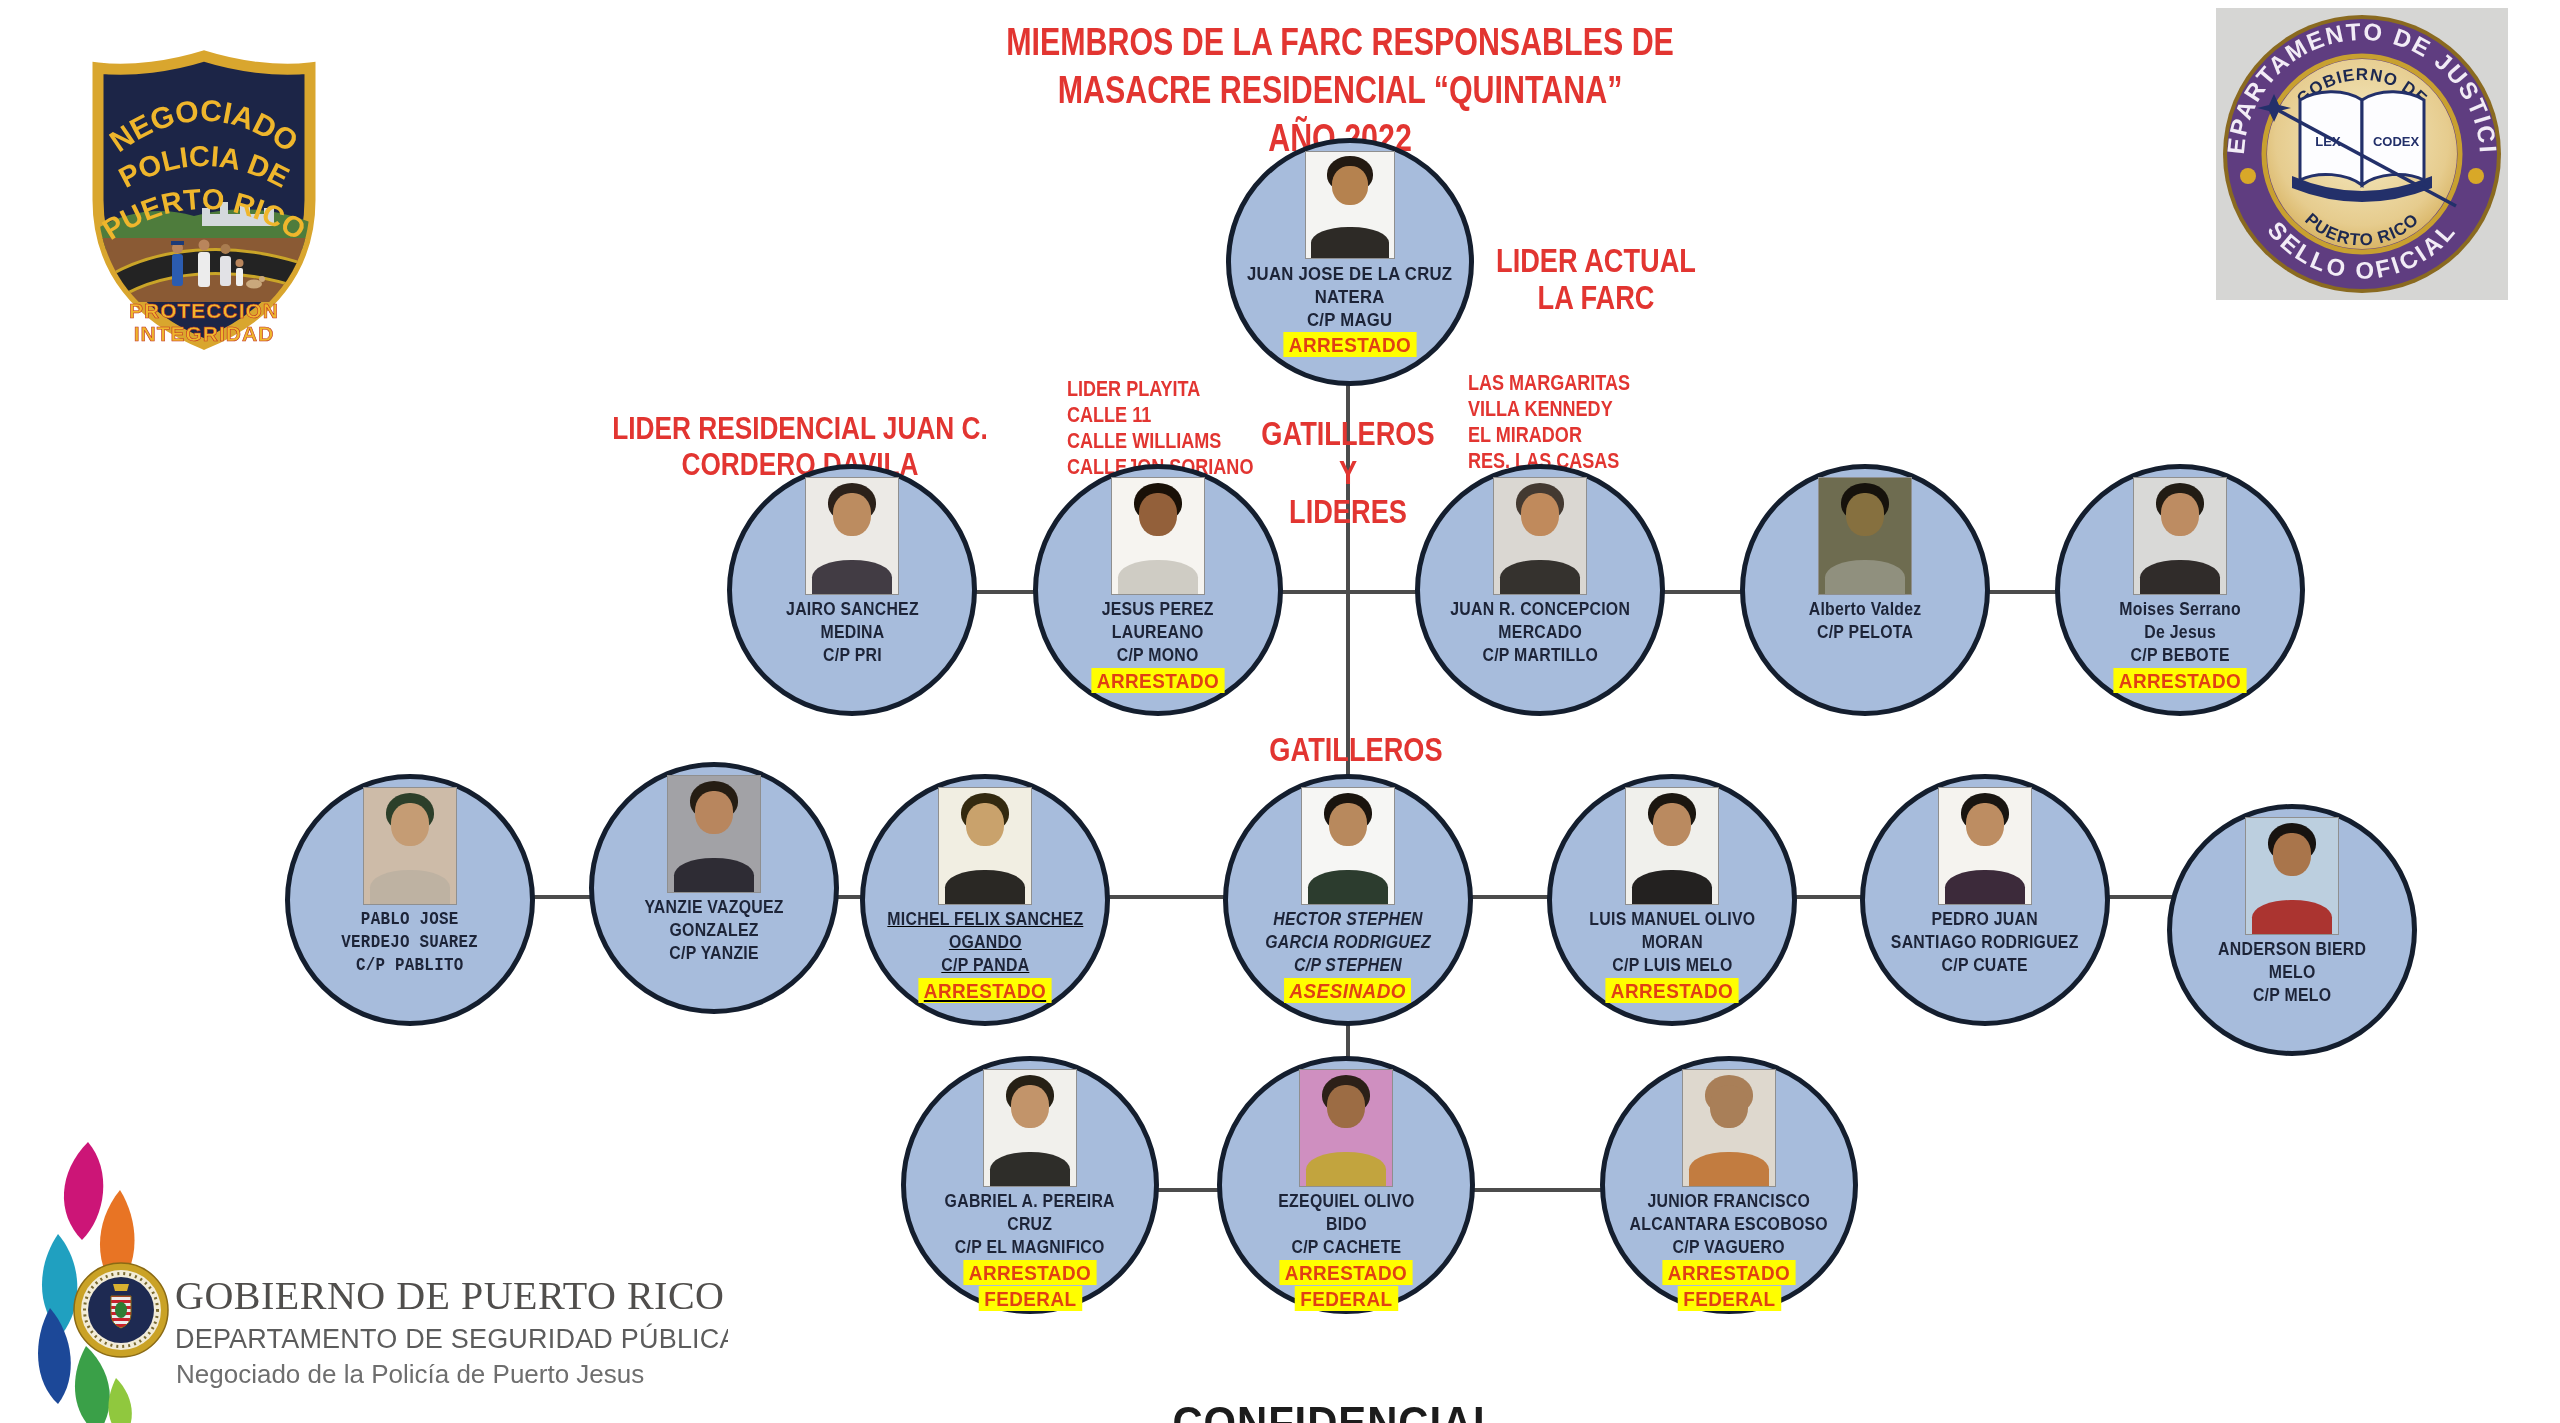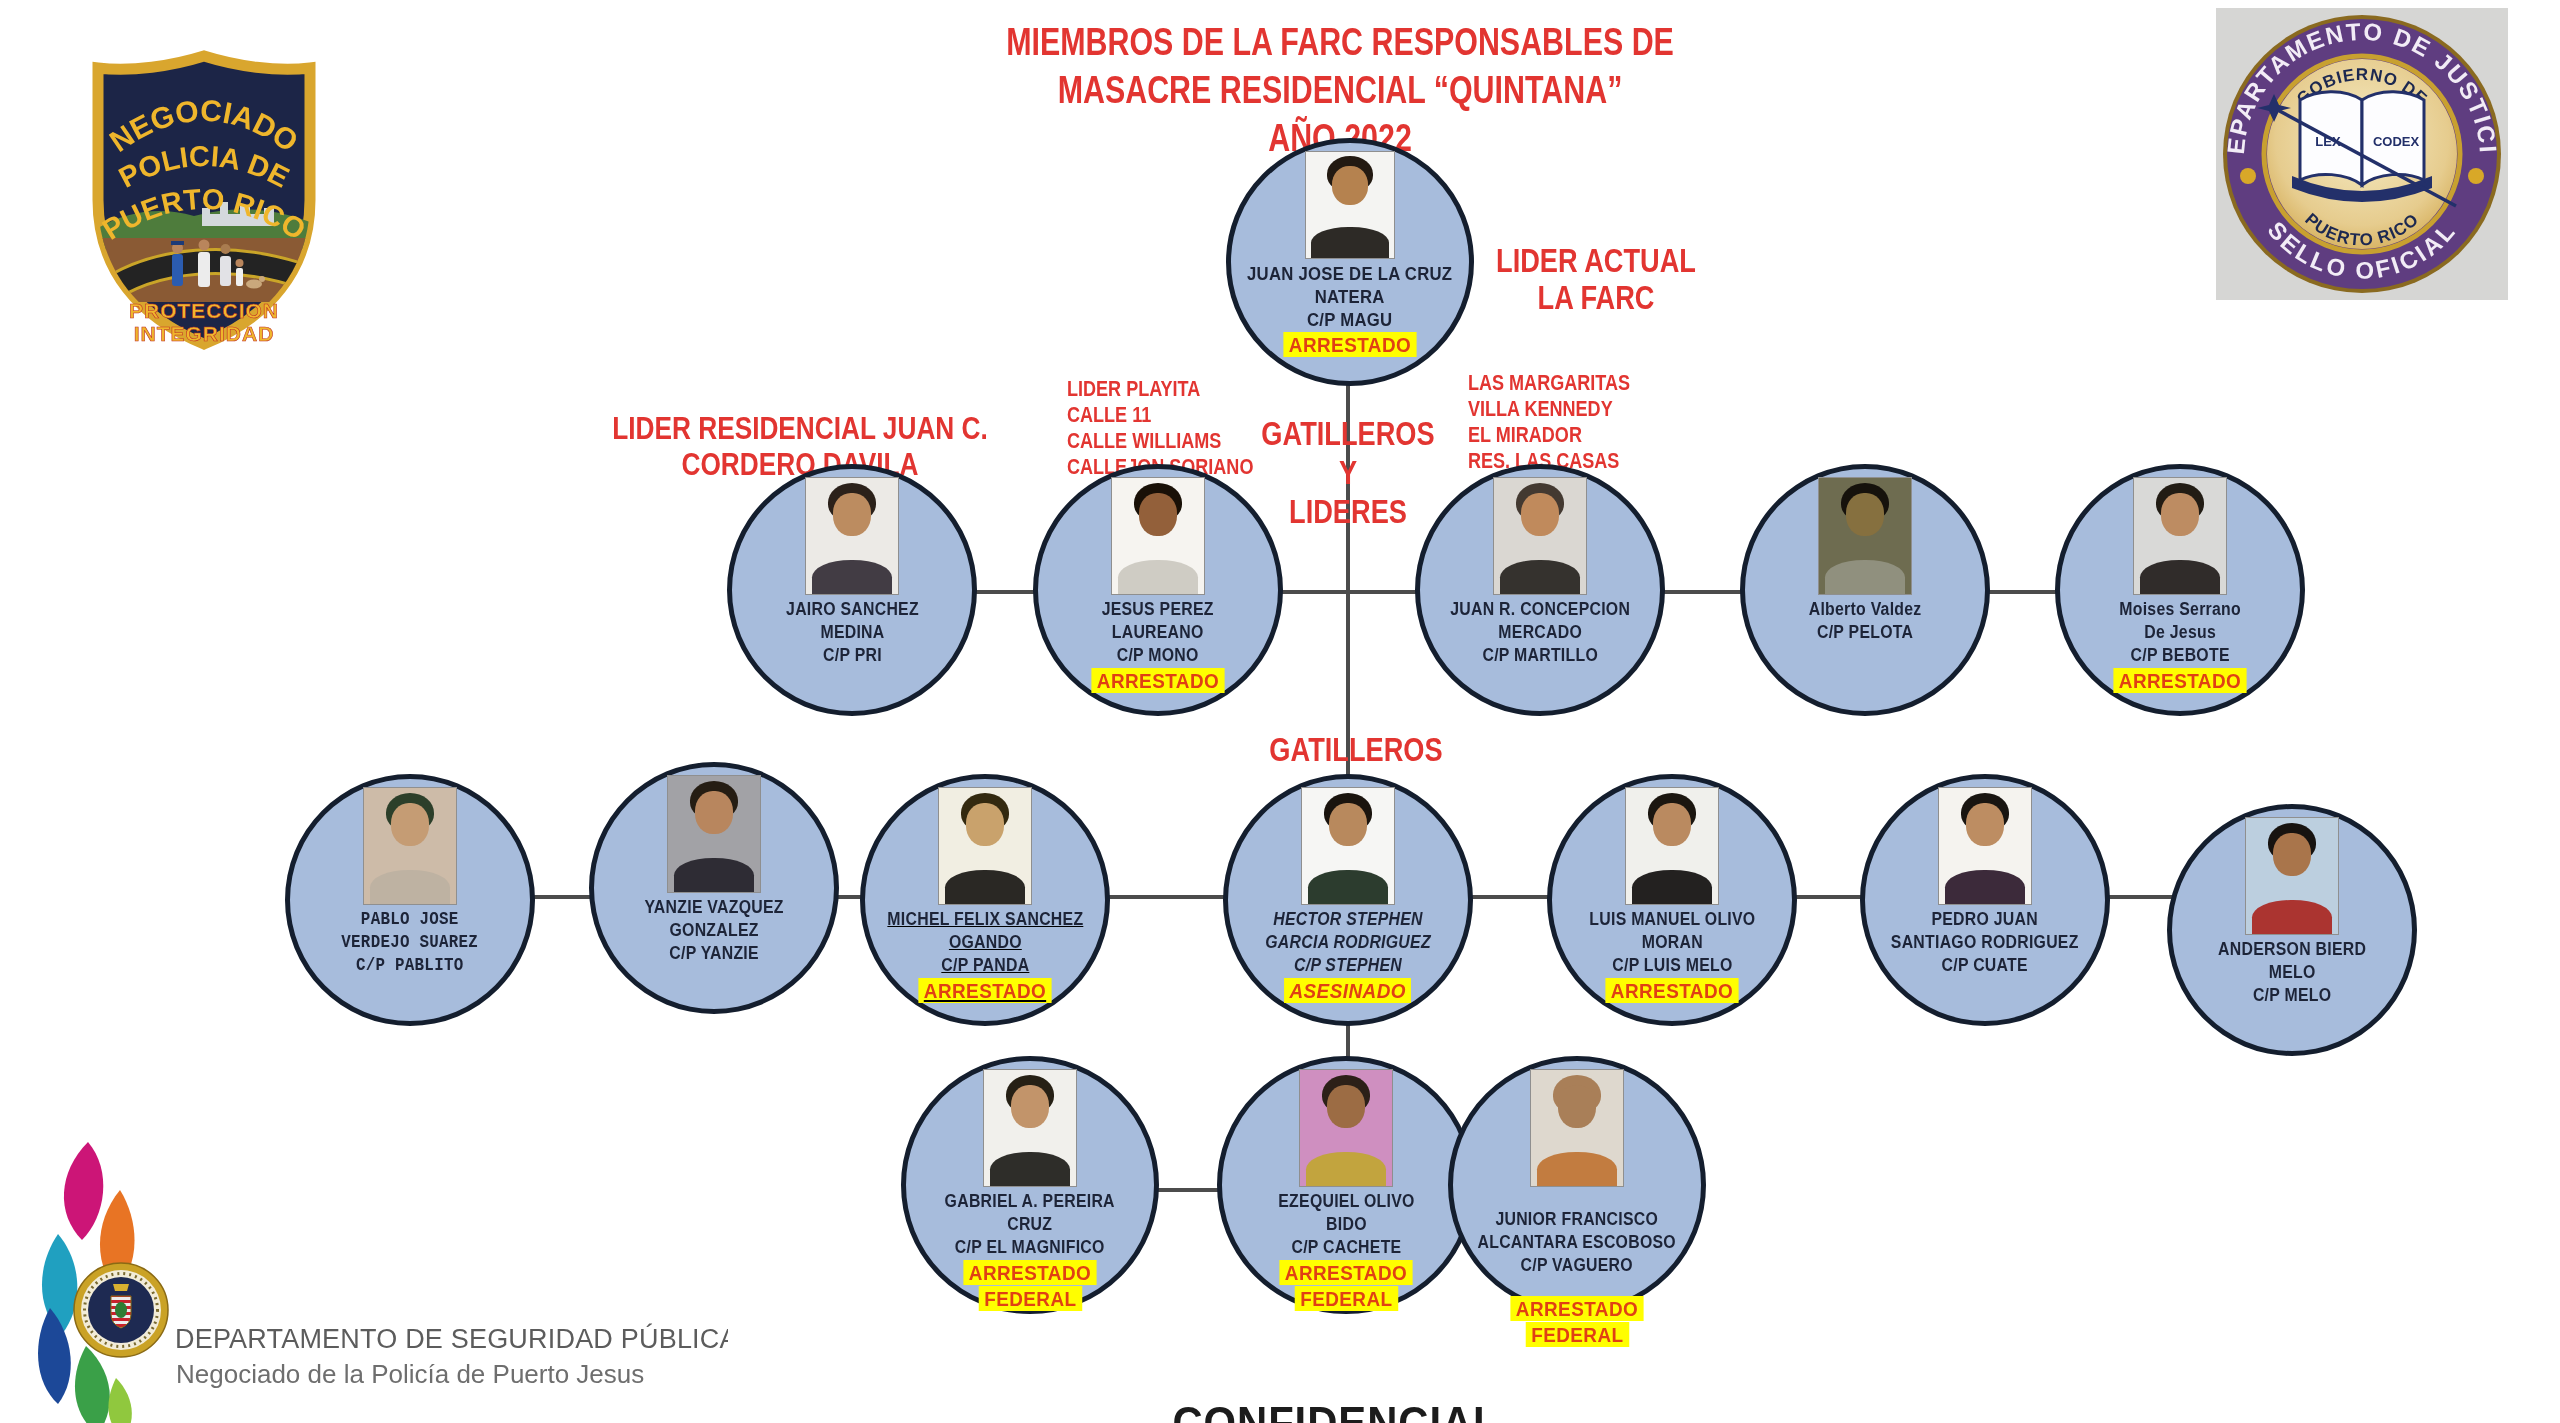--- a/index.html
+++ b/index.html
@@ -278,21 +278,21 @@
         <div class="names">
           <div>EZEQUIEL OLIVO</div>
           <div>BIDO</div>
           <div>C/P CACHETE</div>
         </div>
         <div class="statuses">
           <span class="badge-line">ARRESTADO</span>
           <span class="badge-line">FEDERAL</span>
         </div>
       </div>
-      <div class="node row4" style="left: 1448px; top: 1056px; width: 258px; height: 258px; gap: 18px;">
+      <div class="node row4" style="left: 1600px; top: 1056px; width: 258px; height: 258px;">
         <div class="photo" style="background: rgb(222, 216, 206);">
           <div class="ph-hair" style="background: rgb(169, 127, 88);"></div>
           <div class="ph-head" style="background: rgb(169, 127, 88);"></div>
           <div class="ph-body" style="background: rgb(194, 124, 64);"></div>
         </div>
         <div class="names">
           <div>JUNIOR FRANCISCO</div>
           <div>ALCANTARA ESCOBOSO</div>
           <div>C/P VAGUERO</div>
         </div>
@@ -399,17 +399,18 @@
       <g>
         <circle cx="93" cy="172" r="47" fill="#caa226" stroke="#8a6a14" stroke-width="1.5"></circle>
         <circle cx="93" cy="172" r="40" fill="#f2ecd8"></circle>
         <circle cx="93" cy="172" r="36.5" fill="none" stroke="#7a6a30" stroke-width="3" stroke-dasharray="2 4"></circle>
         <circle cx="93" cy="172" r="33" fill="#1e2a52"></circle>
         <path d="M85,146 l16,0 -2,7 -12,0 Z" fill="#d8b030"></path>
         <path d="M83,158 L103,158 103,176 Q103,186 93,190 Q83,186 83,176 Z" fill="url(#stripePat)" stroke="#8a6a14" stroke-width="1"></path>
         <ellipse cx="93" cy="172" rx="6" ry="8" fill="#2e7c34"></ellipse>
       </g>
     </svg>
+    <div class="gov-text" id="gov-line1">GOBIERNO DE PUERTO RICO</div>
     <div class="gov-text" id="gov-line2">DEPARTAMENTO DE SEGURIDAD PÚBLICA</div>
     <div class="gov-text" id="gov-line3">Negociado de la Policía de Puerto Jesus</div>
   </div>
 
 </div>
 
 </body></html>

